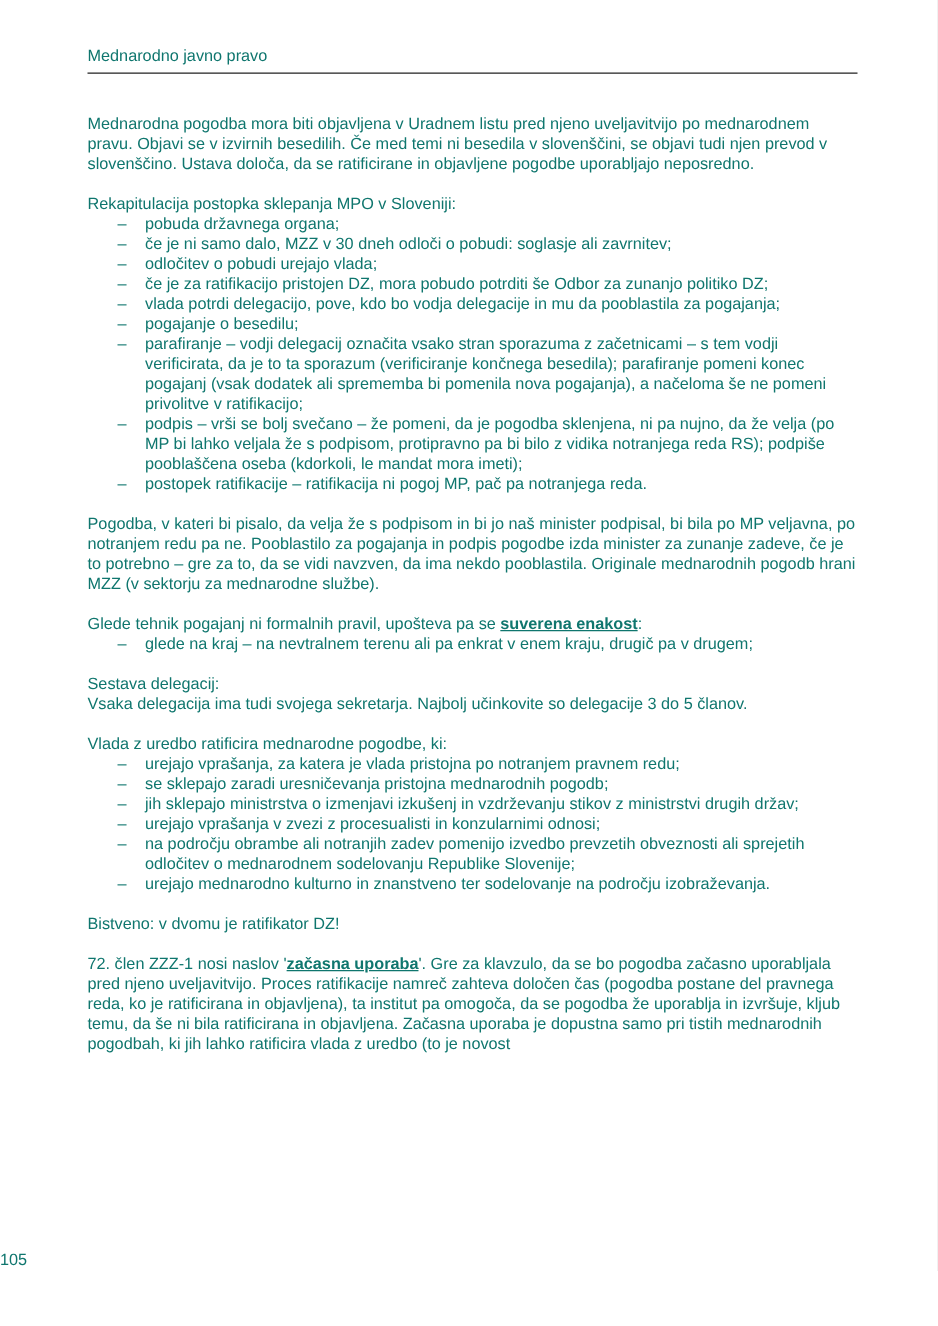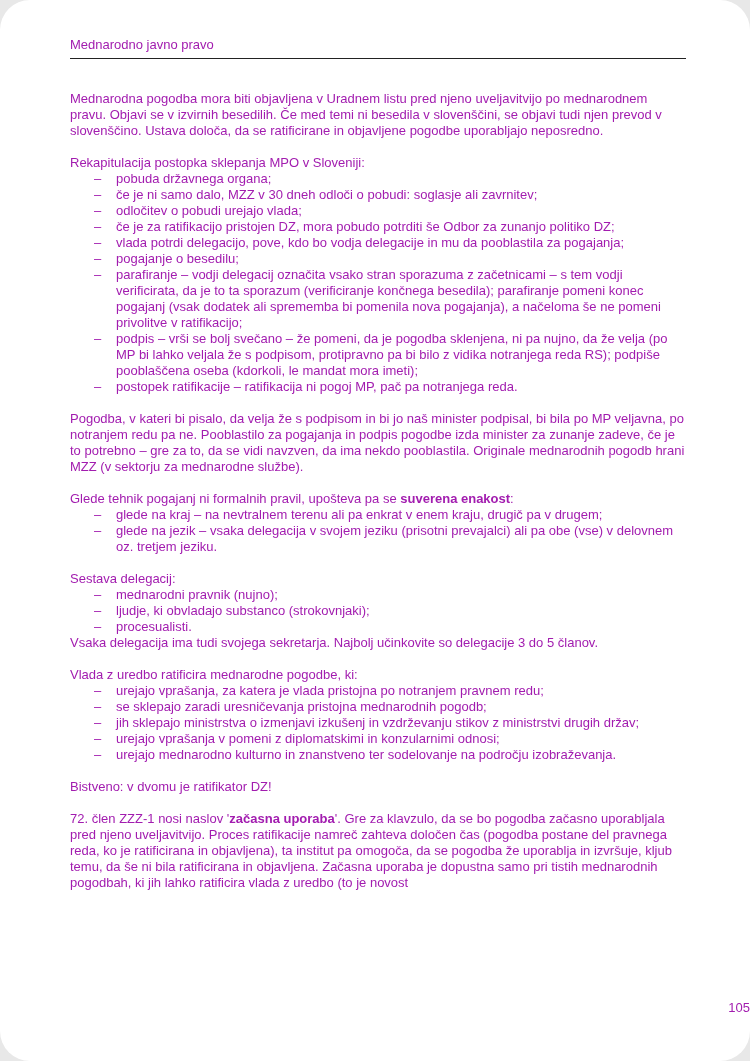--- a/index.html
+++ b/index.html
@@ -4,24 +4,23 @@
 <style>
   html, body { margin: 0; padding: 0; background: #e8e8e8; }
   .page {
     position: relative;
     width: 750px;
     height: 1061px;
     background: #ffffff;
     font-family: "Liberation Sans", sans-serif;
     font-size: 13px;
     line-height: 16px;
-    color: #a21caf;
+    color: #0f766e;
     overflow: hidden;
     margin: 0 auto;
-    border-radius: 30px;
   }
   .content { padding: 37px 64px 0 70px; }
   .doc-header {
     padding-bottom: 5px;
     border-bottom: 1.5px solid #222222;
     margin-bottom: 32px;
   }
   p { margin: 0 0 16px 0; }
   p.tight { margin-bottom: 0; }
   ul.dash-list {
@@ -33,27 +32,27 @@
   ul.dash-list li {
     position: relative;
     padding-left: 46px;
   }
   ul.dash-list li::before {
     content: "\2013";
     position: absolute;
     left: 24px;
     top: 0;
   }
-  .bold { font-weight: bold; }
+  .bold { font-weight: bold; text-decoration: underline; }
   .footer {
     position: absolute;
     bottom: 45px;
     left: 0;
     right: 0;
-    text-align: right;
+    text-align: left;
   }
 </style>
 </head>
 <body>
 
 <div class="page">
   <div class="content">
 
     <div class="doc-header">
       <span>Mednarodno javno pravo</span>
@@ -72,37 +71,32 @@
       <li>parafiranje – vodji delegacij označita vsako stran sporazuma z začetnicami – s tem vodji verificirata, da je to ta sporazum (verificiranje končnega besedila); parafiranje pomeni konec pogajanj (vsak dodatek ali sprememba bi pomenila nova pogajanja), a načeloma še ne pomeni privolitve v ratifikacijo;</li>
       <li>podpis – vrši se bolj svečano – že pomeni, da je pogodba sklenjena, ni pa nujno, da že velja (po MP bi lahko veljala že s podpisom, protipravno pa bi bilo z vidika notranjega reda RS); podpiše pooblaščena oseba (kdorkoli, le mandat mora imeti);</li>
       <li>postopek ratifikacije – ratifikacija ni pogoj MP, pač pa notranjega reda.</li>
     </ul>
 
     <p>Pogodba, v kateri bi pisalo, da velja že s podpisom in bi jo naš minister podpisal, bi bila po MP veljavna, po notranjem redu pa ne. Pooblastilo za pogajanja in podpis pogodbe izda minister za zunanje zadeve, če je to potrebno – gre za to, da se vidi navzven, da ima nekdo pooblastila. Originale mednarodnih pogodb hrani MZZ (v sektorju za mednarodne službe).</p>
 
     <p class="tight"><span>Glede tehnik pogajanj ni formalnih pravil, upošteva pa se </span><span class="bold">suverena enakost</span><span>:</span></p>
     <ul class="dash-list">
       <li>glede na kraj – na nevtralnem terenu ali pa enkrat v enem kraju, drugič pa v drugem;</li>
-      <li>glede na jezik – vsaka delegacija v svojem jeziku (prisotni prevajalci) ali pa obe (vse) v delovnem oz. tretjem jeziku.</li>
     </ul>
 
     <p class="tight">Sestava delegacij:</p>
-    <ul class="dash-list tight">
-      <li>mednarodni pravnik (nujno);</li>
-      <li>ljudje, ki obvladajo substanco (strokovnjaki);</li>
-      <li>procesualisti.</li>
-    </ul>
     <p>Vsaka delegacija ima tudi svojega sekretarja. Najbolj učinkovite so delegacije 3 do 5 članov.</p>
 
     <p class="tight">Vlada z uredbo ratificira mednarodne pogodbe, ki:</p>
     <ul class="dash-list">
       <li>urejajo vprašanja, za katera je vlada pristojna po notranjem pravnem redu;</li>
       <li>se sklepajo zaradi uresničevanja pristojna mednarodnih pogodb;</li>
       <li>jih sklepajo ministrstva o izmenjavi izkušenj in vzdrževanju stikov z ministrstvi drugih držav;</li>
-      <li>urejajo vprašanja v pomeni z diplomatskimi in konzularnimi odnosi;</li>
+      <li>urejajo vprašanja v zvezi z procesualisti in konzularnimi odnosi;</li>
+      <li>na področju obrambe ali notranjih zadev pomenijo izvedbo prevzetih obveznosti ali sprejetih odločitev o mednarodnem sodelovanju Republike Slovenije;</li>
       <li>urejajo mednarodno kulturno in znanstveno ter sodelovanje na področju izobraževanja.</li>
     </ul>
 
     <p>Bistveno: v dvomu je ratifikator DZ!</p>
 
     <p><span>72. člen ZZZ-1 nosi naslov '</span><span class="bold">začasna uporaba</span><span>'. Gre za klavzulo, da se bo pogodba začasno uporabljala pred njeno uveljavitvijo. Proces ratifikacije namreč zahteva določen čas (pogodba postane del pravnega reda, ko je ratificirana in objavljena), ta institut pa omogoča, da se pogodba že uporablja in izvršuje, kljub temu, da še ni bila ratificirana in objavljena. Začasna uporaba je dopustna samo pri tistih mednarodnih pogodbah, ki jih lahko ratificira vlada z uredbo (to je novost</span></p>
 
   </div>
 
   <div class="footer">

